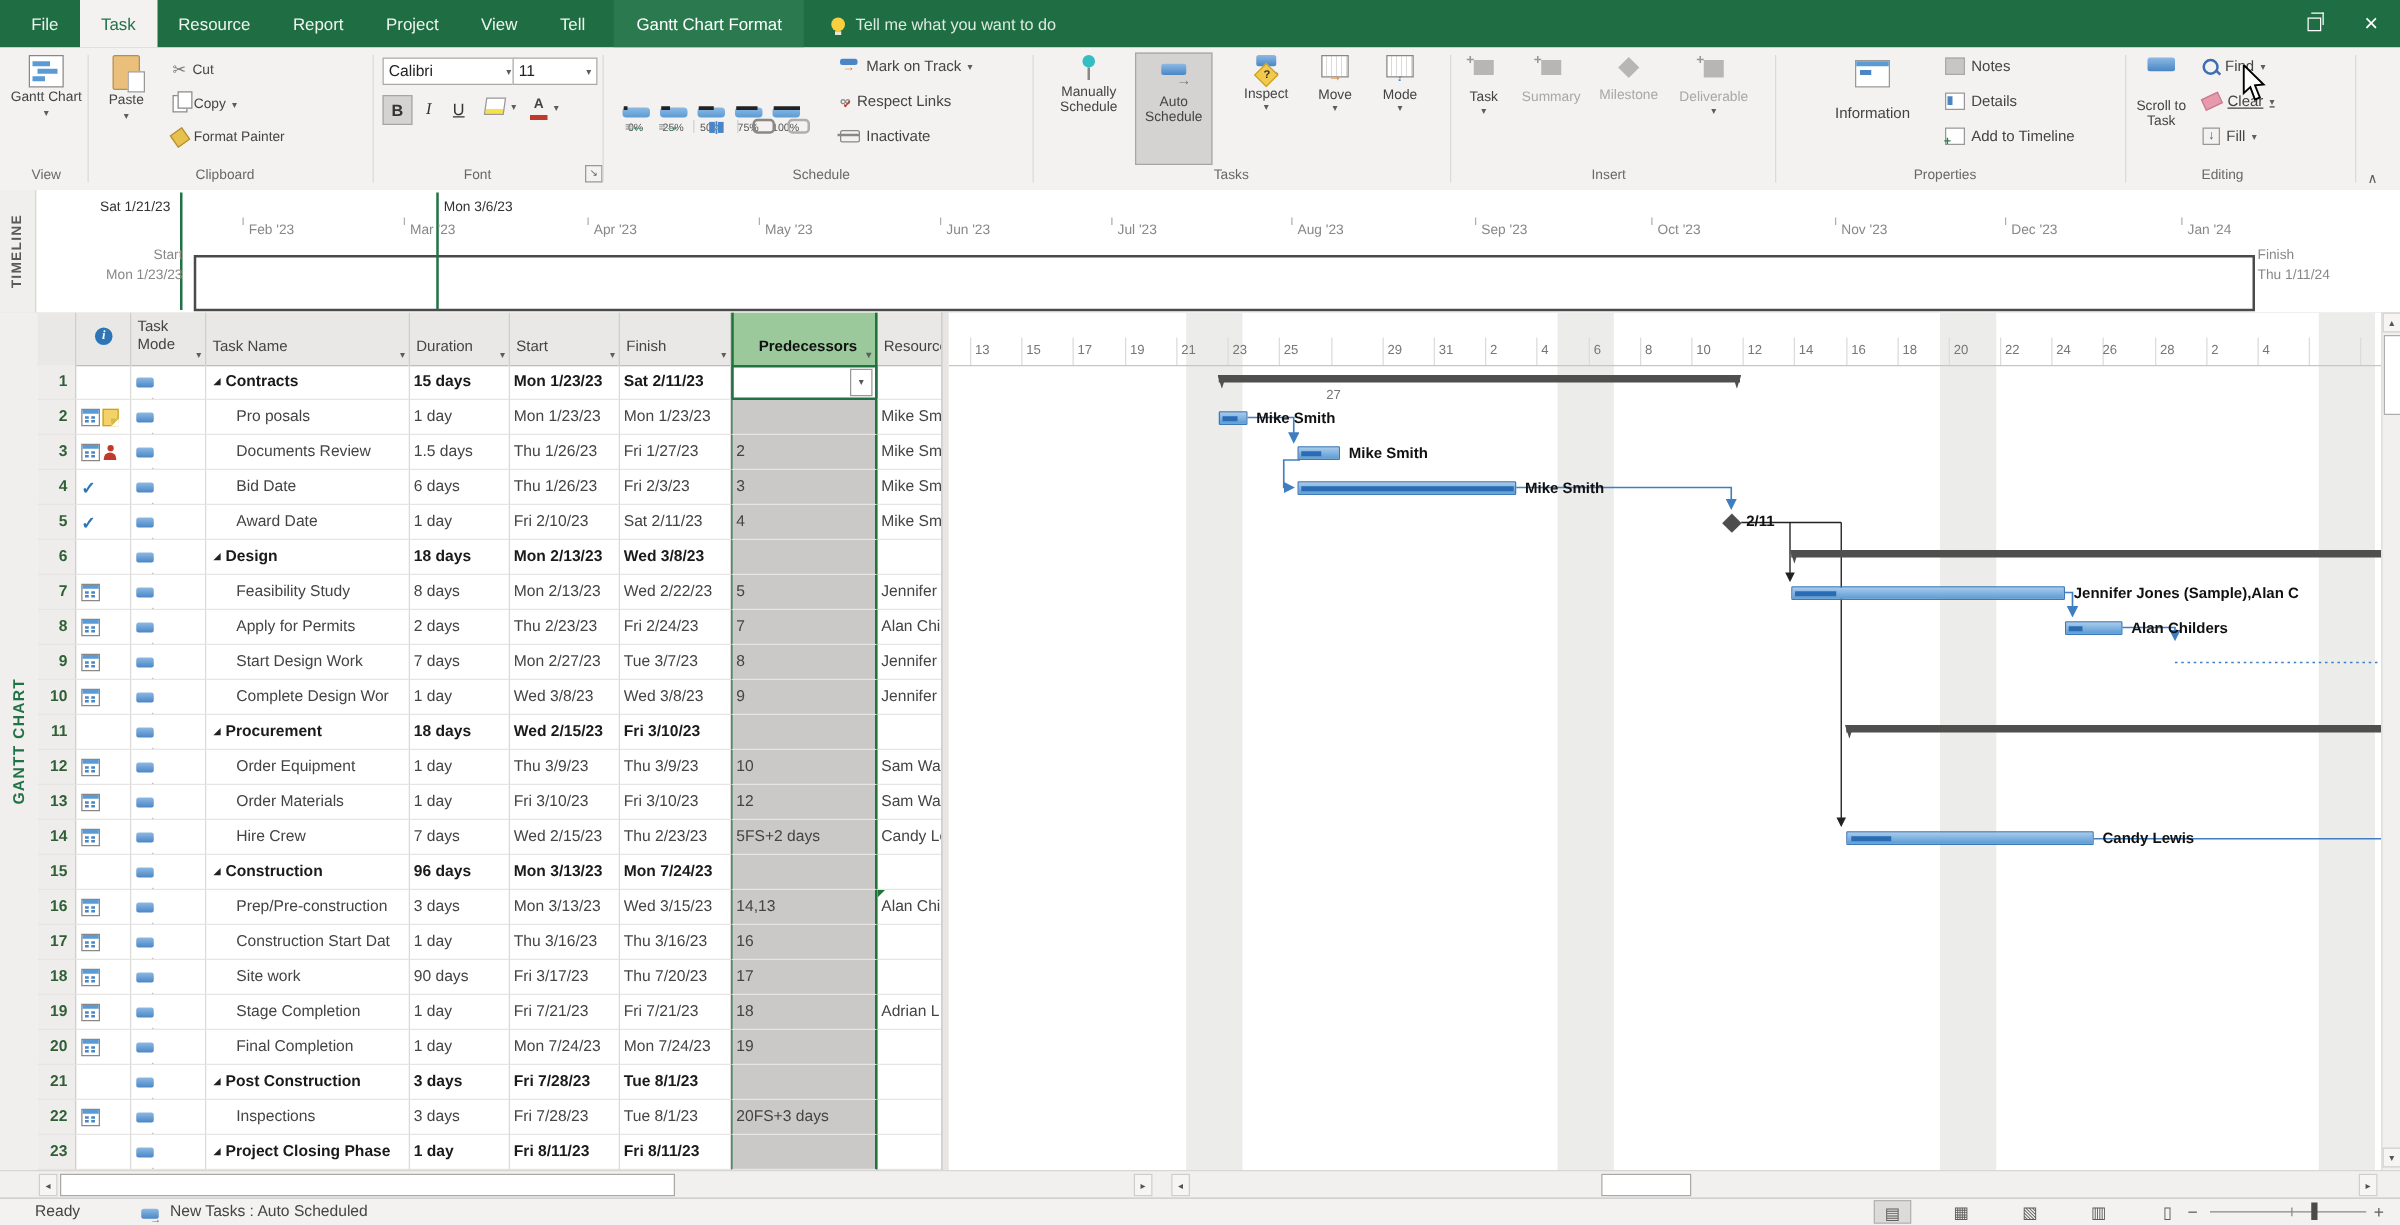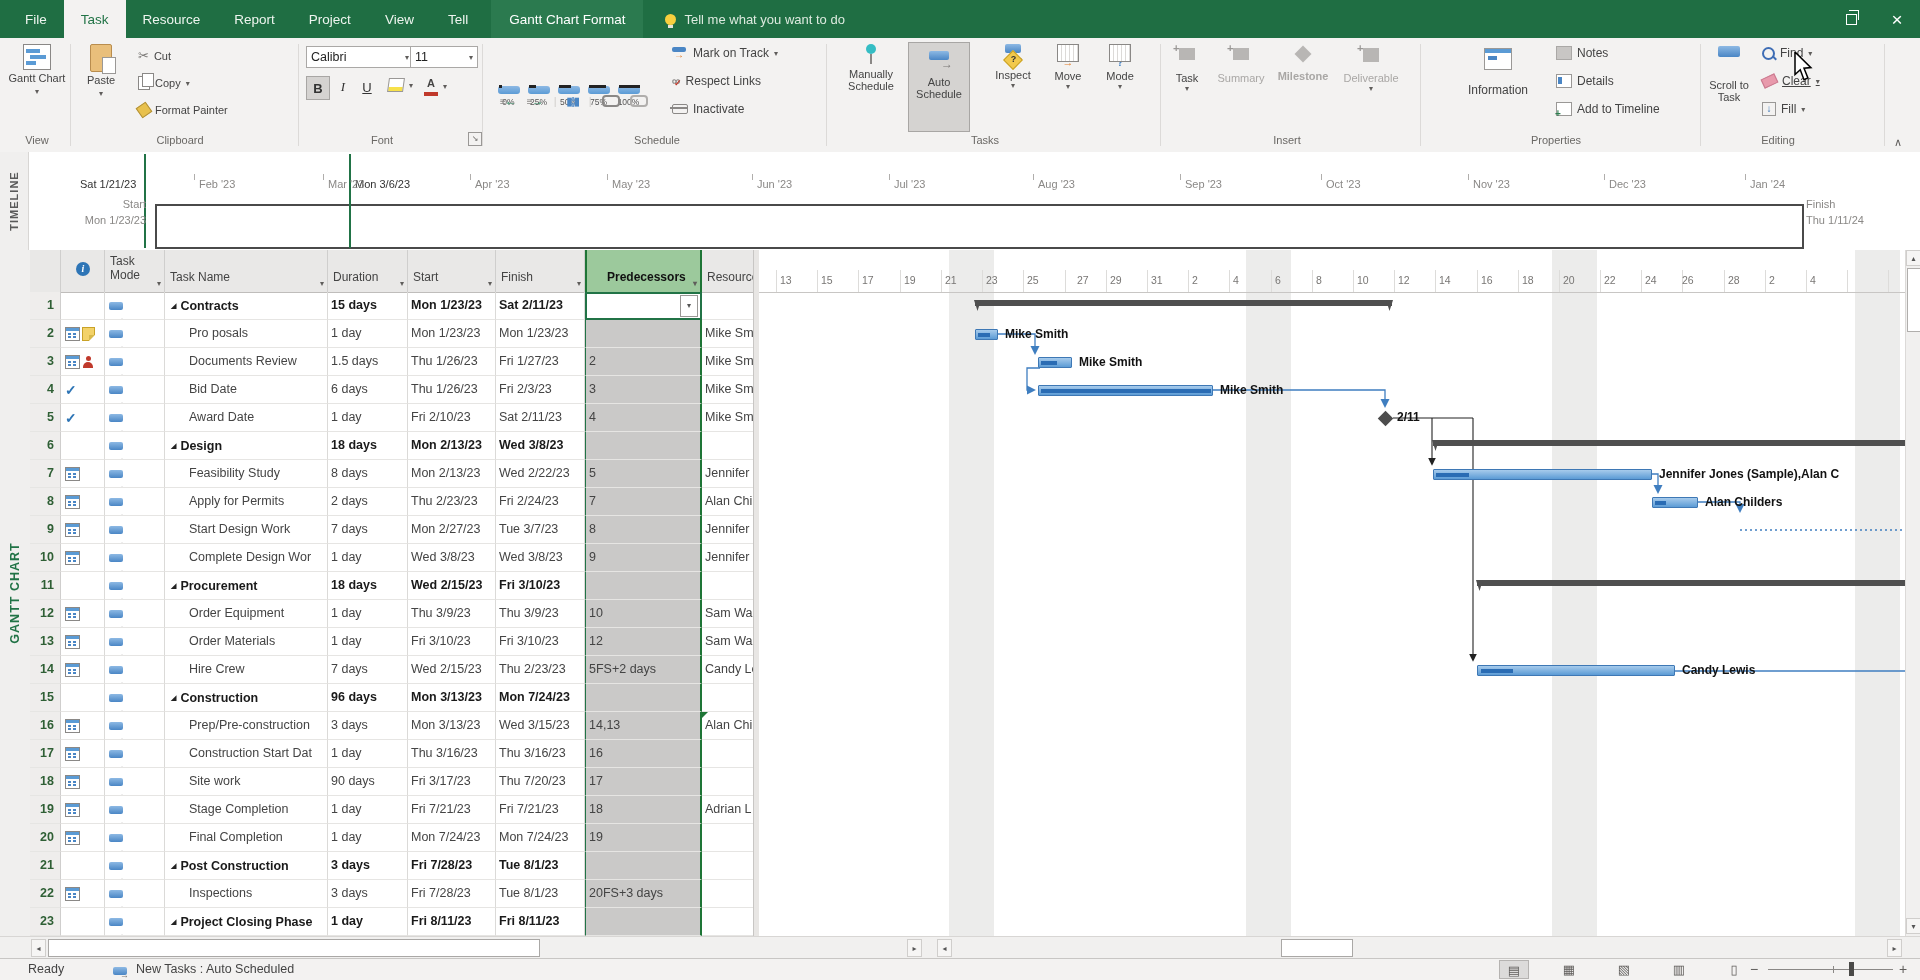--- a/index.html
+++ b/index.html
@@ -80,21 +80,21 @@
   .inac:before{content:"";position:absolute;left:-3px;top:2px;width:18px;height:1.5px;background:#8a8886;}
   .launcher{position:absolute;width:12px;height:12px;border:1px solid #9a9896;color:#6a6865;font-size:8px;line-height:11px;text-align:center;}
   .chev{position:absolute;color:#5f5d5b;font-size:11px;}
   
   #cursor{position:absolute;left:1793px;top:52px;width:22px;height:30px;z-index:99;pointer-events:none;}
   
   #tlpane{position:absolute;left:0;top:152px;width:1920px;height:98px;background:#fff;border-bottom:2px solid #c6c4c2;}
   #tlstrip{position:absolute;left:0;top:0;width:28px;height:98px;background:#f0efee;border-right:1px solid #d8d6d4;}
   #tlstrip span{position:absolute;left:14px;top:49px;transform:translate(-50%,-50%) rotate(-90deg);font-size:11px;font-weight:bold;color:#595959;letter-spacing:1px;white-space:nowrap;}
   .tl-green{position:absolute;top:2px;height:94px;width:2px;background:#217346;}
-  .tl-date{position:absolute;top:26px;font-size:11px;color:#333;}
+  .tl-date{position:absolute;top:8px;font-size:11px;color:#333;}
   .tl-month{position:absolute;top:26px;font-size:11px;color:#8a8886;white-space:nowrap;}
   .tl-month i{position:absolute;left:-5px;top:-4px;width:1px;height:6px;background:#b0aeac;}
   #tlbox{position:absolute;left:155px;top:52px;width:1645px;height:41px;border:2px solid #4a4a4a;background:#fff;}
   .tl-sm{position:absolute;font-size:11px;color:#8a8886;}
   
   #viewstrip{position:absolute;left:0;top:250px;width:30px;height:686px;background:#f0efee;border-right:1px solid #d8d6d4;}
   #viewstrip span{position:absolute;left:15px;top:343px;transform:translate(-50%,-50%) rotate(-90deg);font-size:12.5px;font-weight:bold;color:#217346;letter-spacing:1px;white-space:nowrap;}
   #tablewrap{position:absolute;left:30px;top:250px;width:723px;height:686px;background:#fff;overflow:hidden;}
   #thead{position:absolute;left:0;top:0;width:723px;height:42px;background:#e9e8e7;border-bottom:1px solid #bfbdbb;display:flex;}
   .hc{position:relative;border-right:1px solid #cfcecd;font-size:12px;color:#444;box-sizing:border-box;padding:4px 4px 0 5px;flex:none;}
@@ -334,21 +334,21 @@
       <div class="dd">▾</div>
   </div>
   <div class="rbtn disabled" style="left:1212px;top:10px;width:58px;">
     <div class="grayblock">
         <span class="grayplus">+</span>
       </div>
     <div class="cap" style="margin-top:12px;">Summary</div>
   </div>
   <div class="rbtn disabled" style="left:1274px;top:8px;width:58px;">
     <div class="graydiamond"></div>
-    <div class="cap" style="margin-top:10px;font-weight:bold;">Milestone</div>
+    <div class="cap" style="margin-top:10px;">Milestone</div>
   </div>
   <div class="rbtn disabled" style="left:1336px;top:10px;width:70px;">
     <div class="grayblock" style="height:14px;">
         <span class="grayplus">+</span>
       </div>
     <div class="cap" style="margin-top:10px;">Deliverable</div>
       <div class="dd">▾</div>
   </div>
   <div class="vsep" style="left:1420px;"></div>
 
@@ -812,21 +812,21 @@
       <div class="ticklab" style="left: 103px;">17</div>
       <div class="tick" style="left: 141px;"></div>
       <div class="ticklab" style="left: 145px;">19</div>
       <div class="tick" style="left: 182px;"></div>
       <div class="ticklab" style="left: 186px;">21</div>
       <div class="tick" style="left: 223px;"></div>
       <div class="ticklab" style="left: 227px;">23</div>
       <div class="tick" style="left: 264px;"></div>
       <div class="ticklab" style="left: 268px;">25</div>
       <div class="tick" style="left: 306px;"></div>
-      <div class="ticklab" style="left: 318px;">27</div>
+      <div class="ticklab" style="left: 302px; margin-top: 36px;">27</div>
       <div class="tick" style="left: 347px;"></div>
       <div class="ticklab" style="left: 351px;">29</div>
       <div class="tick" style="left: 388px;"></div>
       <div class="ticklab" style="left: 392px;">31</div>
       <div class="tick" style="left: 429px;"></div>
       <div class="ticklab" style="left: 433px;">2</div>
       <div class="tick" style="left: 470px;"></div>
       <div class="ticklab" style="left: 474px;">4</div>
       <div class="tick" style="left: 512px;"></div>
       <div class="ticklab" style="left: 516px;">6</div>

